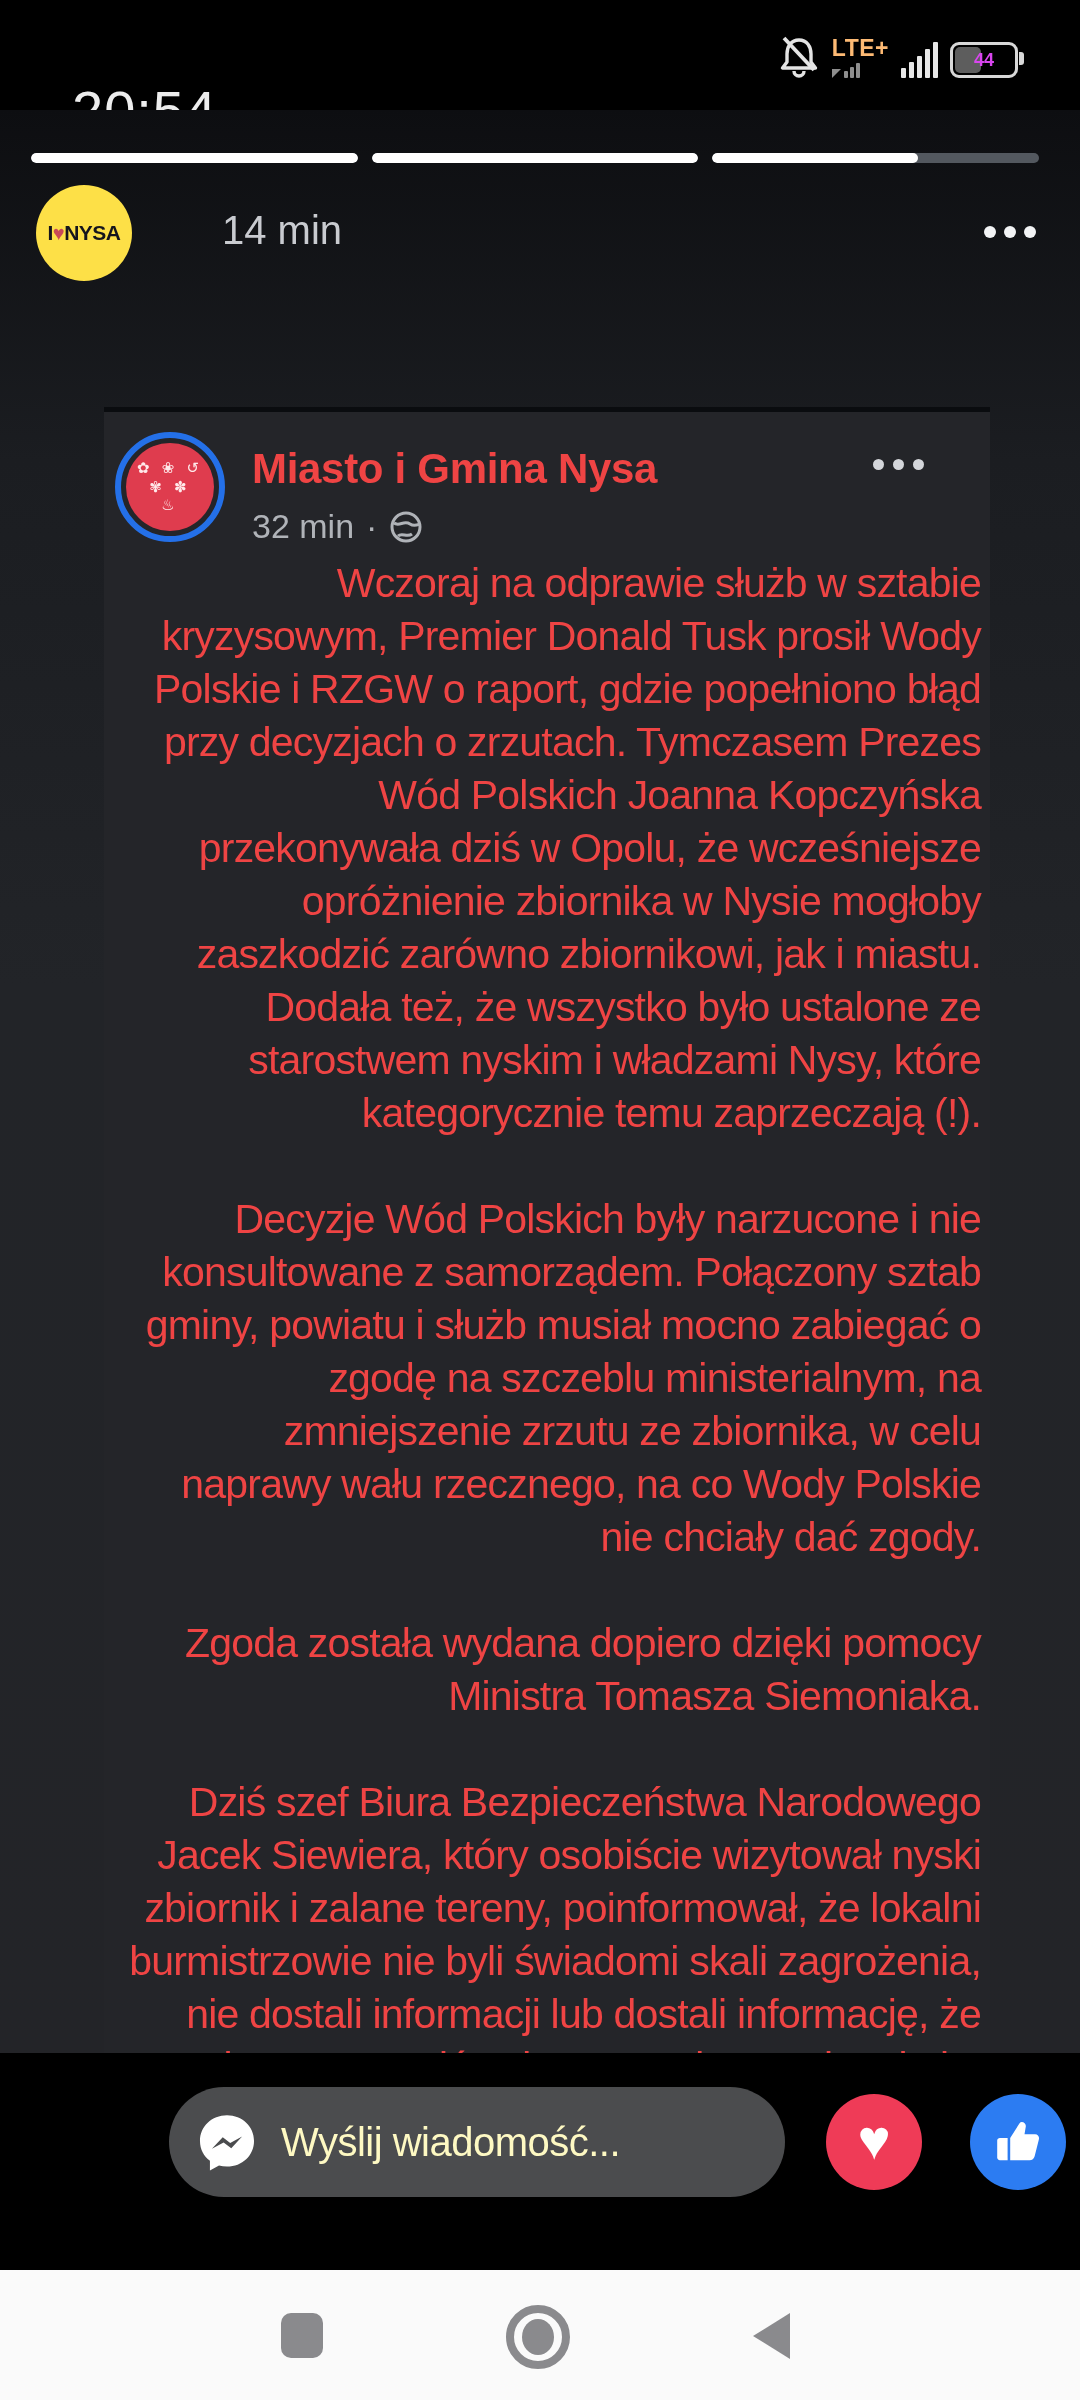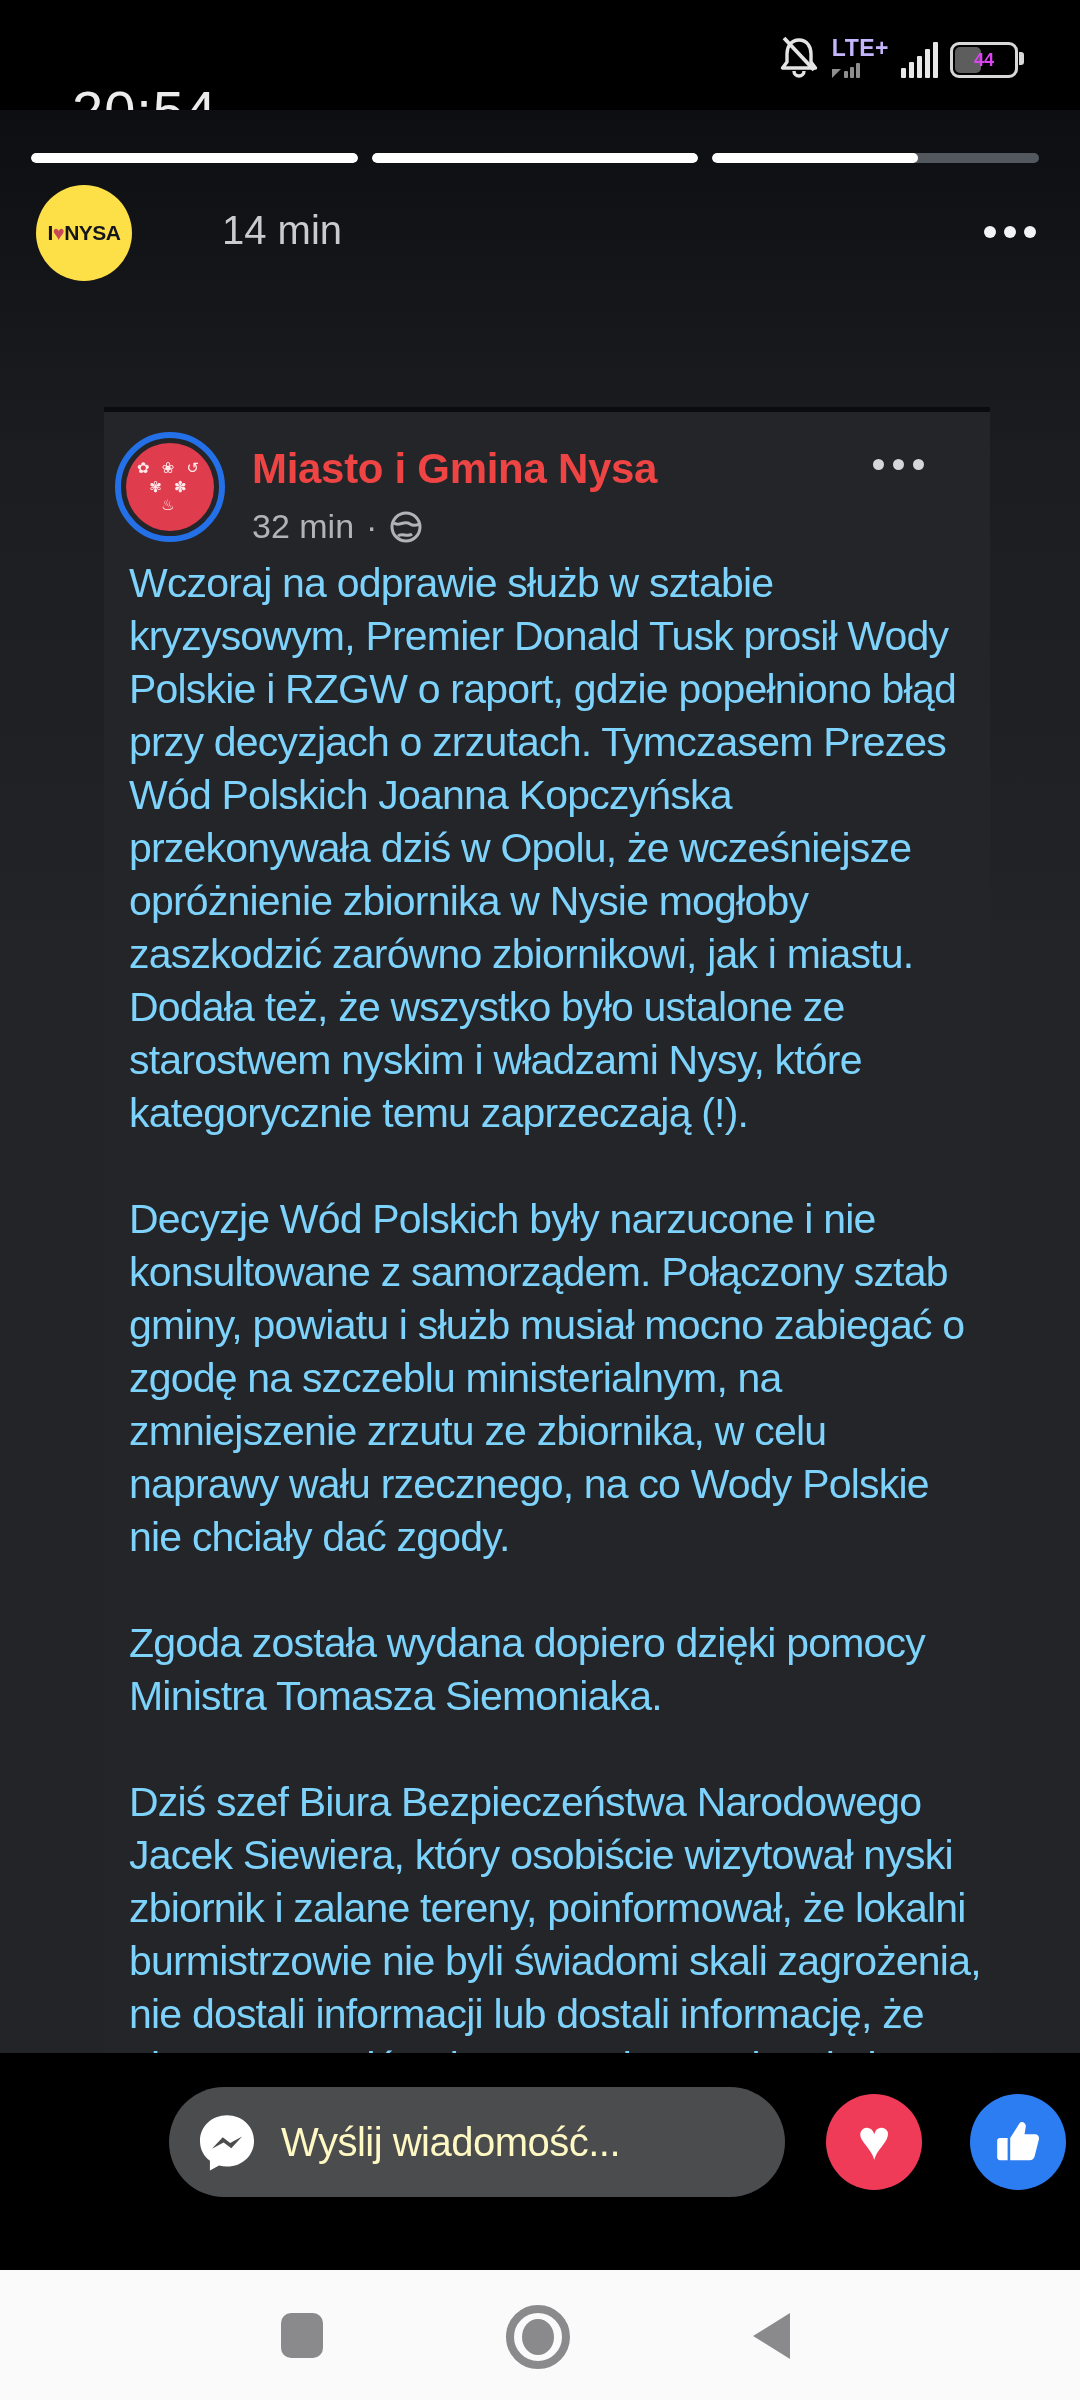--- a/index.html
+++ b/index.html
@@ -6,21 +6,21 @@
   .screen{
     position:relative;width:1080px;height:2400px;overflow:hidden;
     background:#000;font-family:"Liberation Sans","DejaVu Sans",sans-serif;
     -webkit-font-smoothing:antialiased;
   }
   
   .statusbar{position:absolute;left:0;top:0;width:1080px;height:110px;background:#000;}
   .clock{position:absolute;left:72px;top:38px;font-size:56px;color:#ececec;letter-spacing:1px;margin-top:40px;}
   .sb-icons{position:absolute;right:62px;top:30px;height:48px;display:flex;align-items:flex-end;gap:12px;}
   .net-col{display:flex;flex-direction:column;align-items:flex-start;line-height:1;}
-  .net-label{font-size:23px;font-weight:bold;color:#c4b5fd;letter-spacing:0.5px;}
+  .net-label{font-size:23px;font-weight:bold;color:#fdba74;letter-spacing:0.5px;}
   .dim-sig{display:flex;align-items:flex-end;gap:2px;margin-top:3px;}
   .dim-arrow{width:0;height:0;border-top:9px solid #8e8e8e;border-right:9px solid transparent;margin-right:1px;}
   .dim-bar{width:4px;background:#8e8e8e;border-radius:1px;}
   .sig{display:flex;align-items:flex-end;gap:3px;height:36px;}
   .sig .bar{width:5px;background:#e8e8e8;border-radius:1px;}
   .battery{position:relative;width:62px;height:30px;border:3px solid #d8d8d8;border-radius:9px;display:flex;align-items:center;justify-content:center;}
   .battery .fill{position:absolute;left:2px;top:2px;bottom:2px;width:42%;background:#5d5d5d;border-radius:5px;}
   .battery .pct{position:relative;font-size:18px;color:#d946ef;font-weight:bold;}
   .battery .nub{position:absolute;right:-9px;top:7px;width:5px;height:13px;background:#d8d8d8;border-radius:0 3px 3px 0;}
   
@@ -48,21 +48,21 @@
     border:6px solid #2470e8;background:#242529;display:flex;align-items:center;justify-content:center;}
   .post-avatar .crest{width:88px;height:88px;border-radius:50%;background:#df3c4e;
     display:flex;flex-direction:column;align-items:center;justify-content:center;gap:0;}
   .crest .row{font-size:15px;color:#ffe9ea;line-height:1.25;letter-spacing:4px;text-align:center;}
   .post-author{position:absolute;left:148px;top:38px;font-size:42px;font-weight:bold;color:#ef4444;letter-spacing:-0.3px;}
   .post-meta{position:absolute;left:148px;top:100px;display:flex;align-items:center;gap:12px;
     font-size:34px;color:#b0b3b8;}
   .post-menu{position:absolute;right:66px;top:52px;gap:9px;}
   .post-menu .d{width:11px;height:11px;border-radius:50%;background:#d4d6da;}
   .post-text{position:absolute;left:25px;top:150px;width:852px;
-    font-size:41px;line-height:53px;letter-spacing:-0.8px;color:#7dd3fc;}
+    font-size:41px;line-height:53px;letter-spacing:-0.8px;color:#ef4444;text-align:right;}
   .post-text p{margin:0 0 53px 0;}
   
   .composer-pill{position:absolute;left:169px;top:2087px;width:616px;height:110px;border-radius:55px;
     background:#4b4c4e;display:flex;align-items:center;}
   .msgr{margin-left:26px;flex:0 0 auto;display:flex;}
   .composer-text{margin-left:22px;font-size:40px;color:#fef9c3;letter-spacing:-0.5px;white-space:nowrap;}
   .react-btn{position:absolute;top:2094px;width:96px;height:96px;border-radius:50%;
     display:flex;align-items:center;justify-content:center;}
   .love-btn{left:826px;}
   .love-btn .glyph{color:#fff;font-size:56px;line-height:1;margin-top:-4px;}

